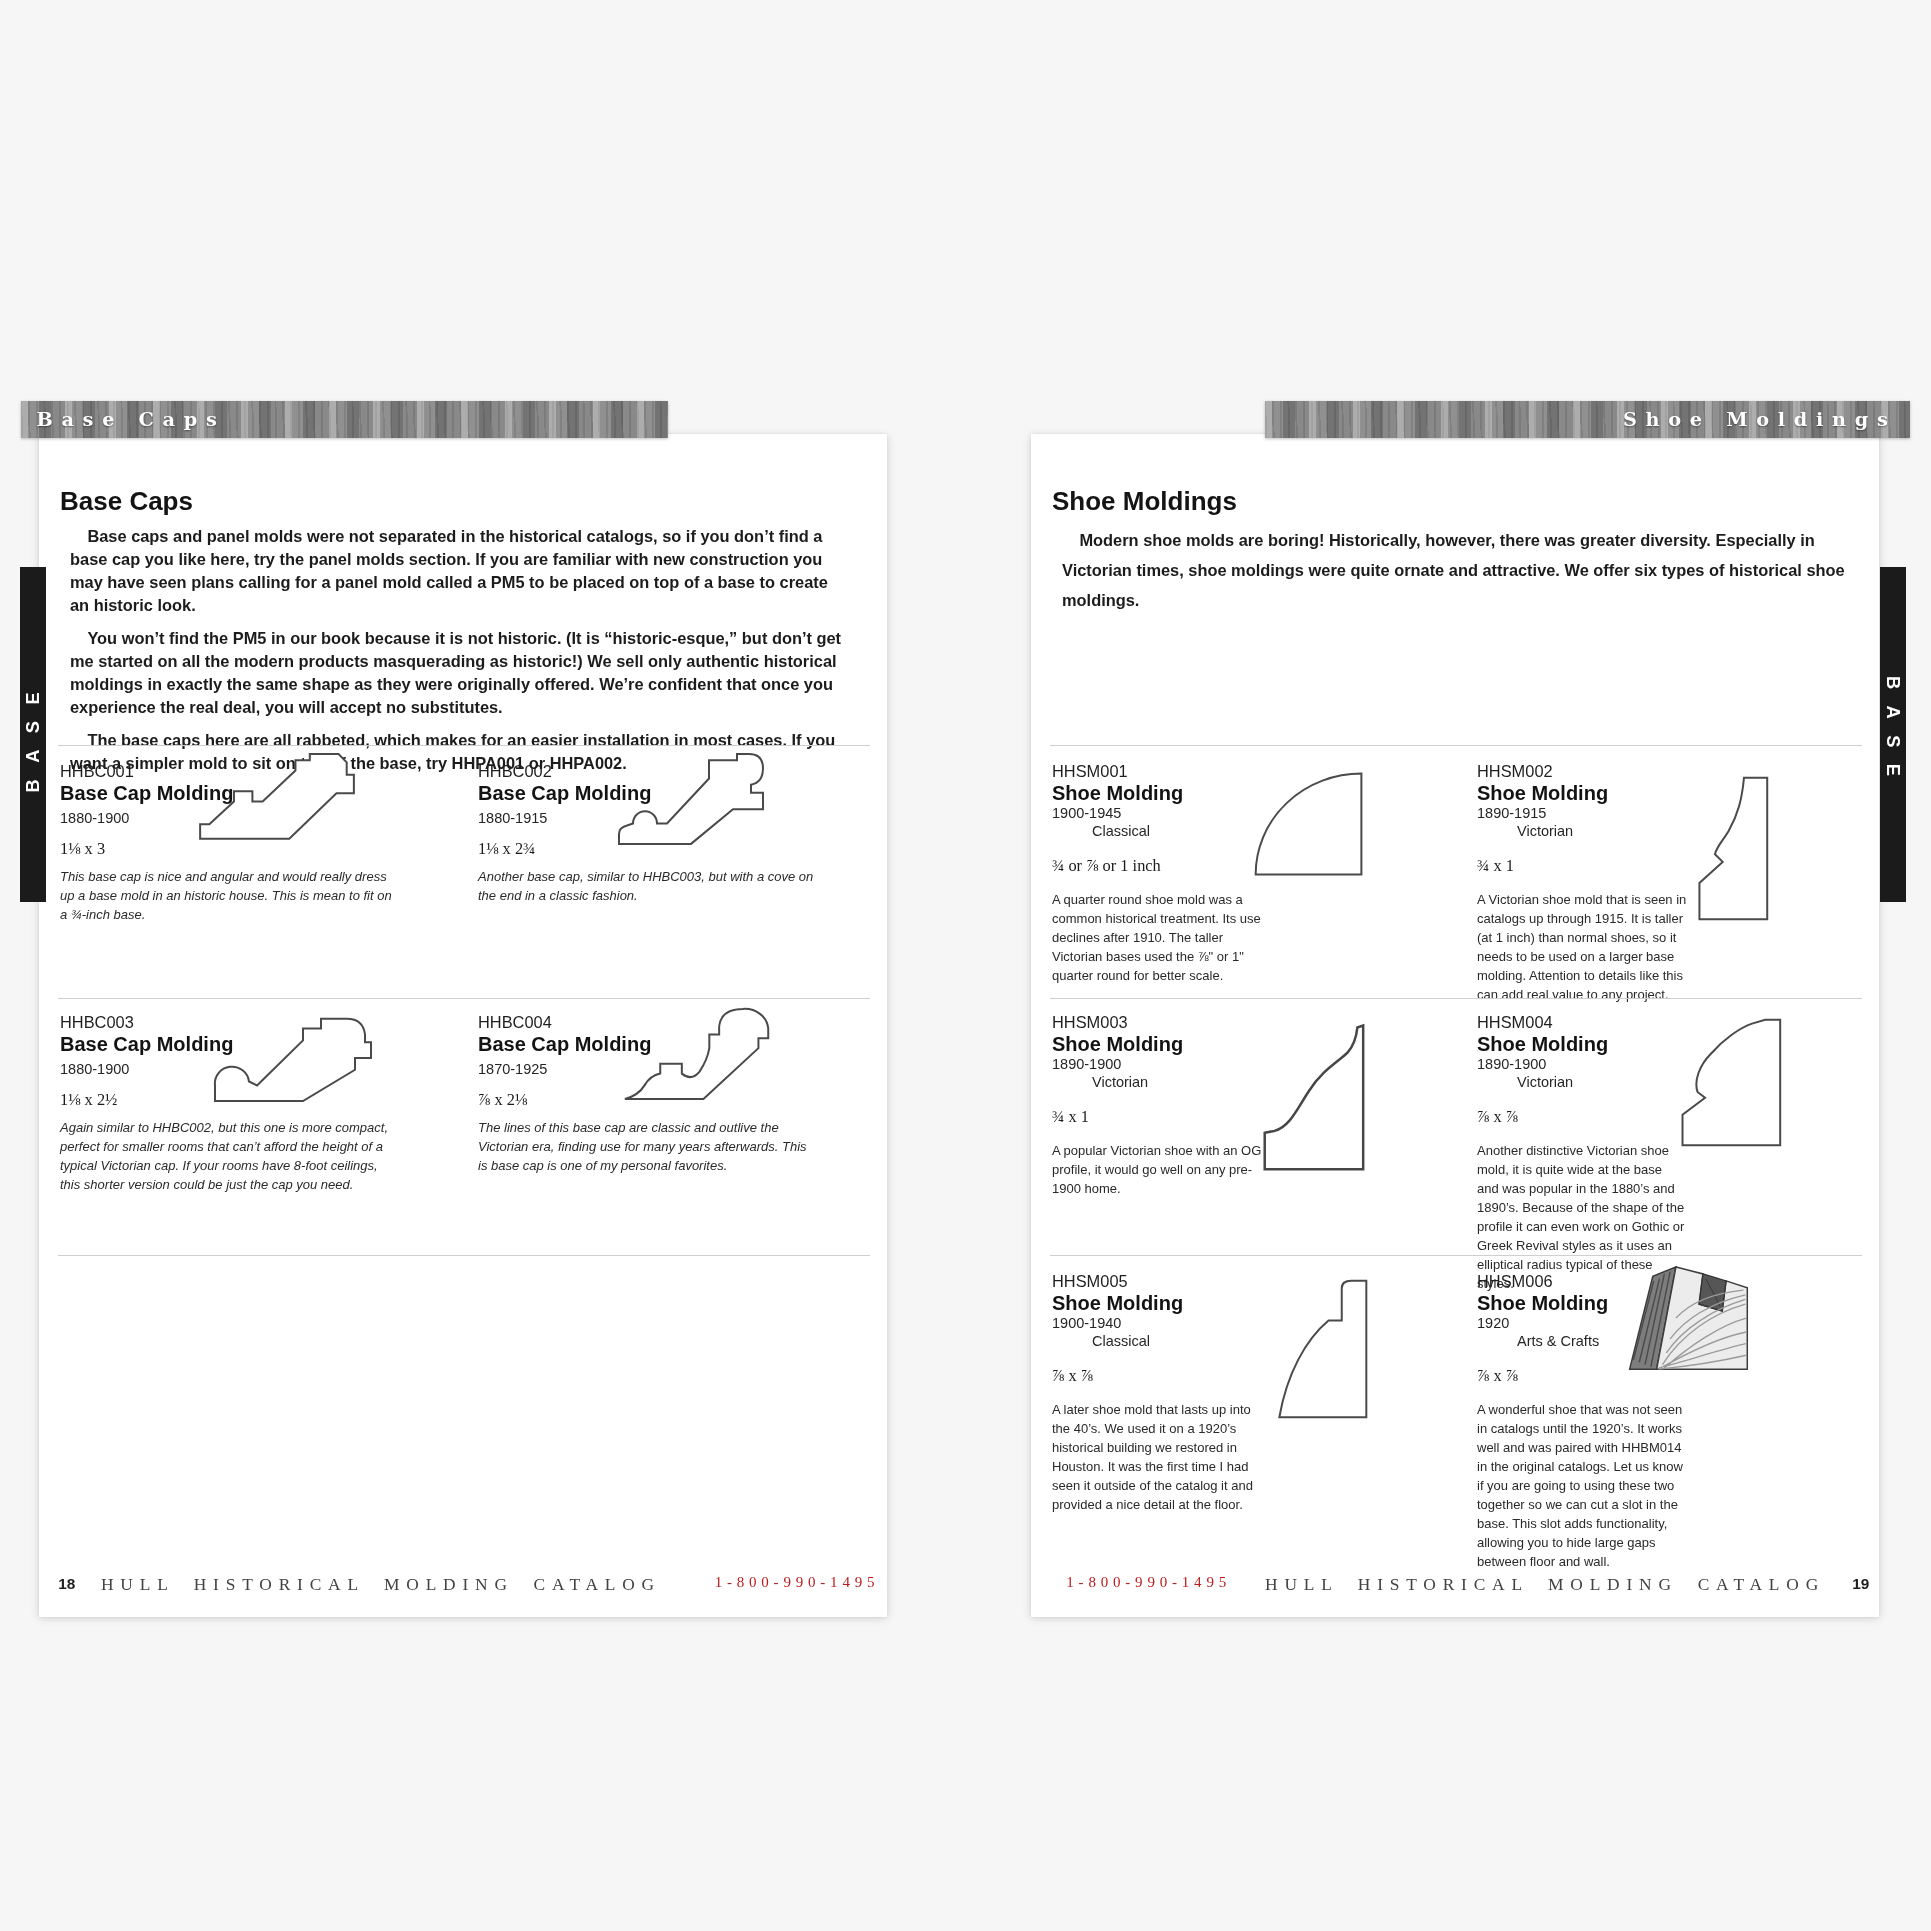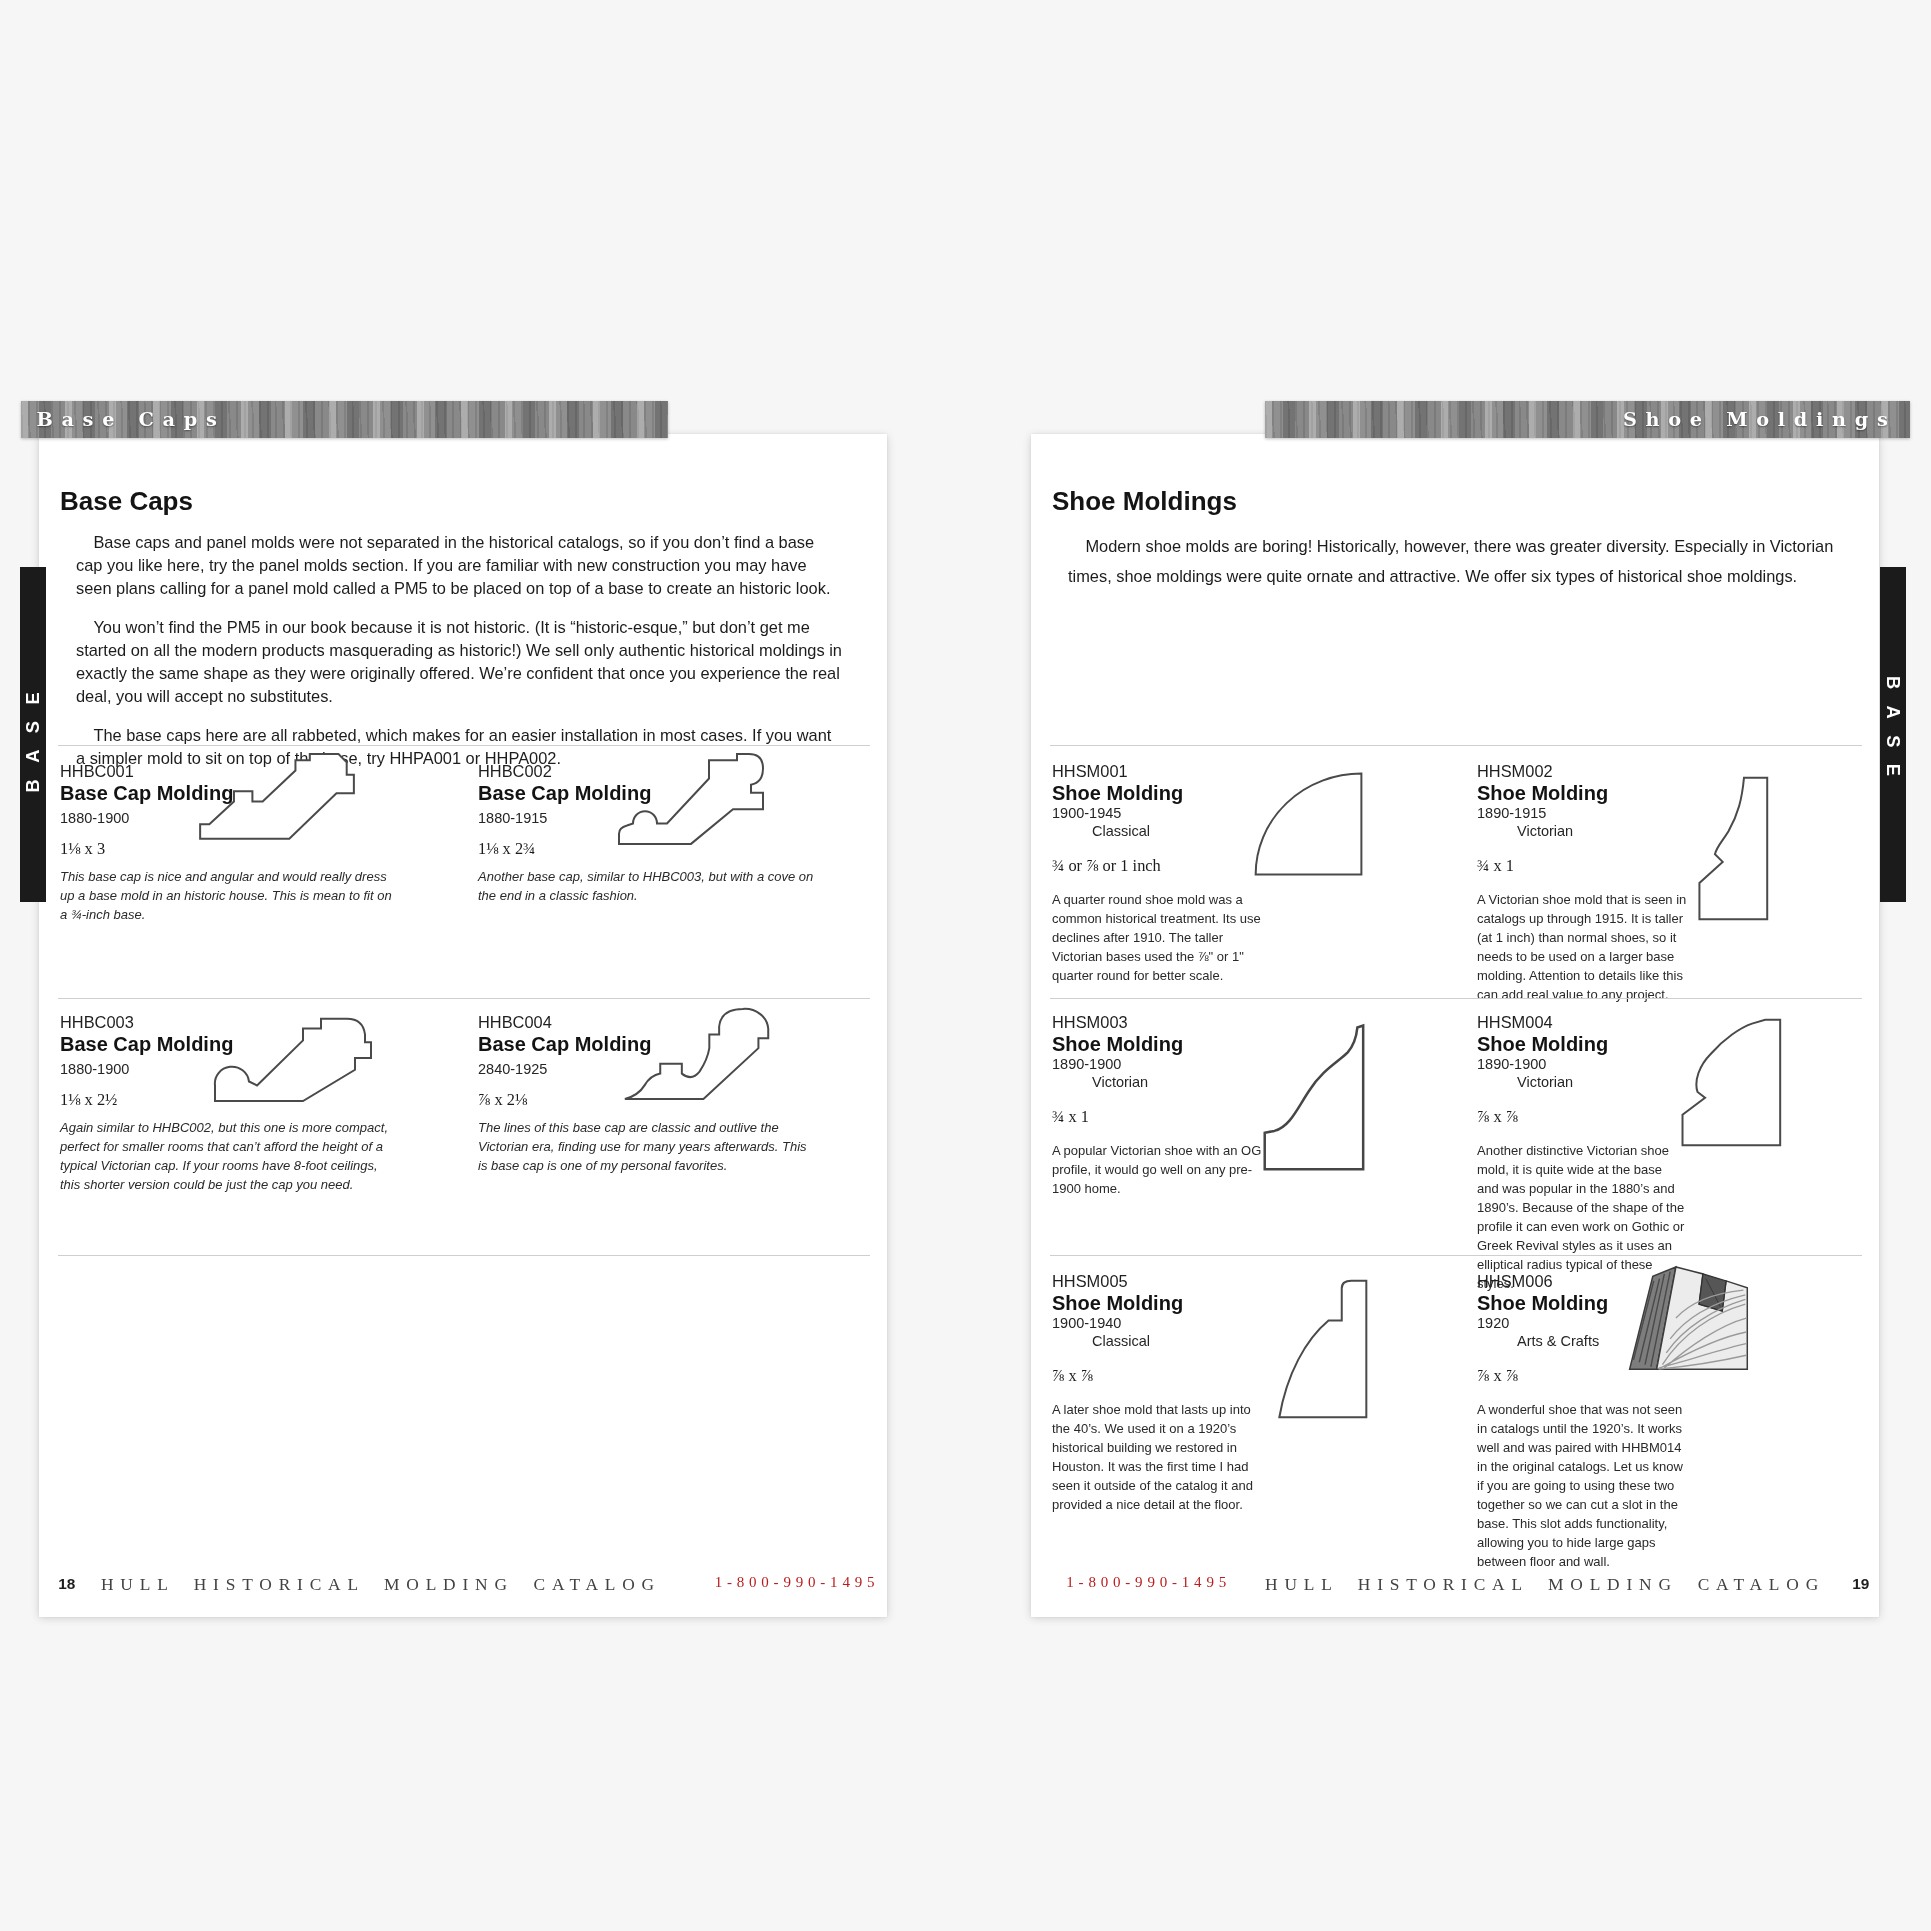--- a/index.html
+++ b/index.html
@@ -63,21 +63,21 @@
   }
   .tab-left span{transform:rotate(180deg);}
 
   
   .page-h1{
     position:absolute;left:21px;top:35px;
     font-size:26px;font-weight:bold;color:#141414;
   }
   .intro{position:absolute;left:21px;top:81px;}
   .intro p{
-    margin:16px;font-size:16.4px;font-weight:normal;color:#1c1c1c;
+    margin:10px;font-size:16.4px;font-weight:bold;color:#1c1c1c;
     line-height:23px;text-indent:17.4px;
   }
   .page-right .intro p{line-height:30px;}
 
   .divider{position:absolute;left:19.3px;right:17.4px;height:0;border-top:1px solid #cfcfcf;}
 
   
   .product{position:absolute;width:406px;height:238px;}
   .p-code{position:absolute;top:3.9px;left:0;font-size:16.4px;color:#1f1f1f;}
   .p-title{position:absolute;top:24px;left:0;font-size:20px;font-weight:bold;color:#131313;}
@@ -165,21 +165,21 @@
       <div class="p-size">1⅛ x 2½</div>
       <p class="p-desc">Again similar to HHBC002, but this one is more compact, perfect for smaller rooms that can’t afford the height of a typical Victorian cap. If your rooms have 8-foot ceilings, this shorter version could be just the cap you need.</p>
       <svg class="p-drawing" style="left:147px;top:0px;" width="170" height="98" viewBox="0 0 170 100" preserveAspectRatio="none">
         <path d="M8,94 L8,78 A17,17 0 1 1 42,74 L50,78 L96,32 L96,20 L114,20 L114,10 L140,10 Q156,10 158,26 L158,34 L164,34 L164,50 L148,50 L148,62 L96,94 Z" fill="#ffffff" stroke="#4a4a4a" stroke-width="2"></path>
       </svg>
     </div>
 
     <div class="product basecap" style="left:439px;top:575px;">
       <div class="p-code">HHBC004</div>
       <div class="p-title">Base Cap Molding</div>
-      <div class="p-years">2840-1925</div>
+      <div class="p-years">1870-1925</div>
       <div class="p-size">⅞ x 2⅛</div>
       <p class="p-desc">The lines of this base cap are classic and outlive the Victorian era, finding use for many years afterwards. This is base cap is one of my personal favorites.</p>
       <svg class="p-drawing" style="left:141px;top:-3.9px;" width="162" height="98" viewBox="0 0 165 100" preserveAspectRatio="none">
         <path d="M6,96 Q20,92 26,82 Q32,72 42,70 L42,60 L64,60 L64,70 Q74,78 82,68 Q90,56 92,44 L92,30 L102,30 L102,22 Q104,4 126,4 A24,22 0 0 1 152,24 L152,34 L142,34 L142,44 L86,96 Z" fill="#ffffff" stroke="#4a4a4a" stroke-width="2"></path>
       </svg>
     </div>
 
     <div class="divider" style="top:821px;"></div>
 
     <div class="footer">

